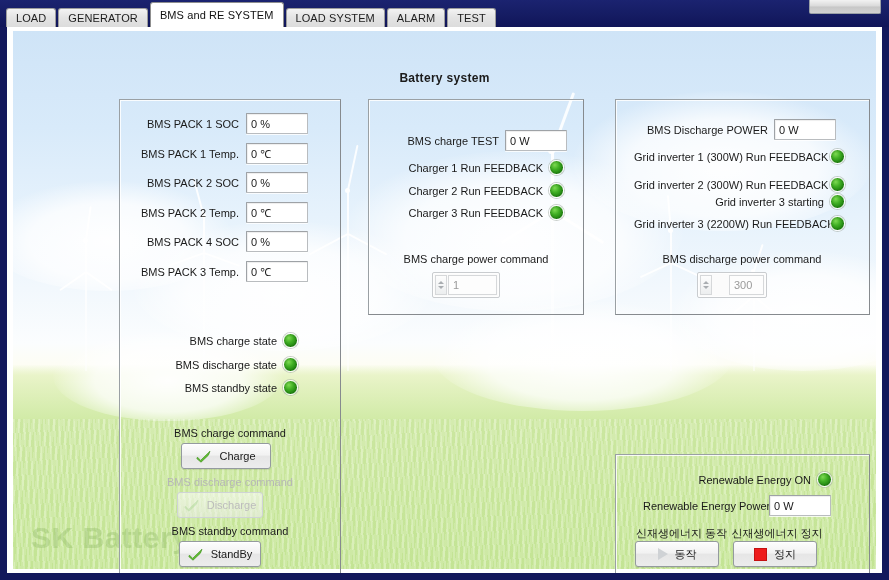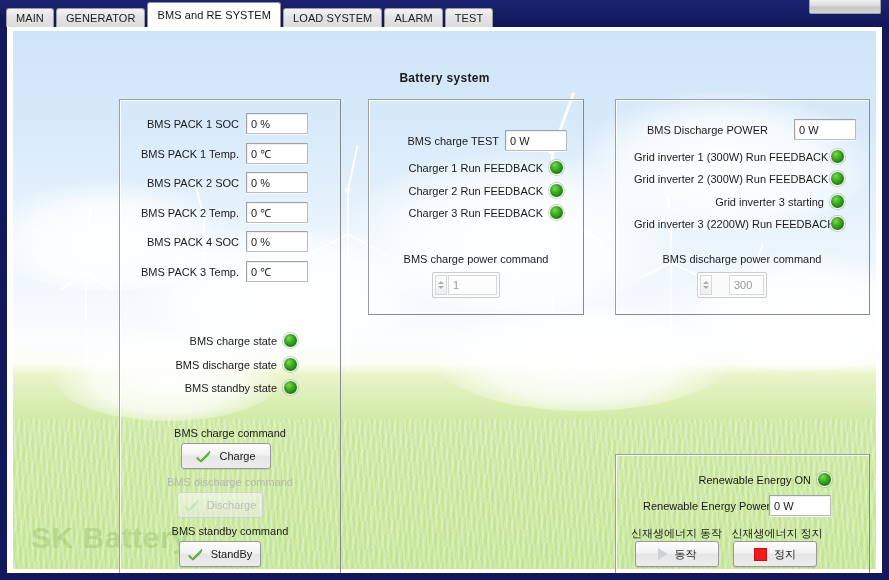--- a/index.html
+++ b/index.html
@@ -255,21 +255,21 @@
 </head>
 <body>
 
 <div id="app">
 
   <div class="frame-top"></div>
   <div class="frame-corner-btn"></div>
 
   <div class="tabs">
     <div class="tab">
-        <span>MAIN</span>
+        <span>LOAD</span>
       </div>
     <div class="tab">
         <span>GENERATOR</span>
       </div>
     <div class="tab active">
         <span>BMS and RE SYSTEM</span>
       </div>
     <div class="tab">
         <span>LOAD SYSTEM</span>
       </div>
@@ -422,30 +422,30 @@
     <div class="spin" style="position:absolute; left:425px; top:245px; width:68px; height:26px;">
       <div class="arrows">
         <i class="up"></i>
           <i class="down"></i>
       </div>
       <div class="val">1</div>
     </div>
 
     <div class="group" style="left:608px; top:72px; width:255px; height:216px;"></div>
 
-    <div class="row" style="left:637px; top:92px;gap:20px;">
+    <div class="row" style="left:637px; top:92px;">
       <div class="lbl" style="width:124px;">BMS Discharge POWER</div>
       <div class="txtbox" style="width:62px; height:21px; margin-left:6px;">0 W</div>
     </div>
 
     <div class="row" style="left:627px; top:122px;">
       <div class="lbl" style="width:190px;text-align:right;">Grid inverter 1 (300W) Run FEEDBACK</div>
       <div class="led" style="margin-left:6px;"></div>
     </div>
-    <div class="row" style="left:627px; top:144px;">
+    <div class="row" style="left:627px; top:150px;">
       <div class="lbl" style="width:190px;">Grid inverter 2 (300W)  Run FEEDBACK</div>
       <div class="led" style="margin-left:6px;"></div>
     </div>
     <div class="row" style="left:627px; top:167px;">
       <div class="lbl" style="width:190px;">Grid inverter 3 starting</div>
       <div class="led" style="margin-left:6px;"></div>
     </div>
     <div class="row" style="left:627px; top:189px;">
       <div class="lbl" style="width:190px;">Grid inverter 3 (2200W) Run FEEDBACK</div>
       <div class="led" style="margin-left:6px;"></div>
@@ -465,21 +465,21 @@
     <div class="row" style="left:690px; top:445px;">
       <div class="lbl" style="width:114px;">Renewable Energy ON</div>
       <div class="led" style="margin-left:6px;"></div>
     </div>
 
     <div class="row" style="left:636px; top:468px;">
       <div class="lbl" style="width:120px;">Renewable Energy Power</div>
       <div class="txtbox" style="width:62px; height:21px; margin-left:6px;">0 W</div>
     </div>
 
-    <div class="lbl" style="position:absolute; left:624px; top:499px; width:96px; text-align:left;">신재생에너지  동작</div>
+    <div class="lbl" style="position:absolute; left:624px; top:499px; width:96px; text-align:right;">신재생에너지  동작</div>
     <div class="lbl" style="position:absolute; left:722px; top:499px; width:96px; text-align:center;">신재생에너지  정지</div>
 
     <div class="btn" style="position:absolute; left:628px; top:514px; width:84px; height:26px;">
       <div class="tri-icon"></div>
       <span>동작</span>
     </div>
     <div class="btn" style="position:absolute; left:726px; top:514px; width:84px; height:26px;">
       <div class="stop-icon"></div>
       <span>정지</span>
     </div>

